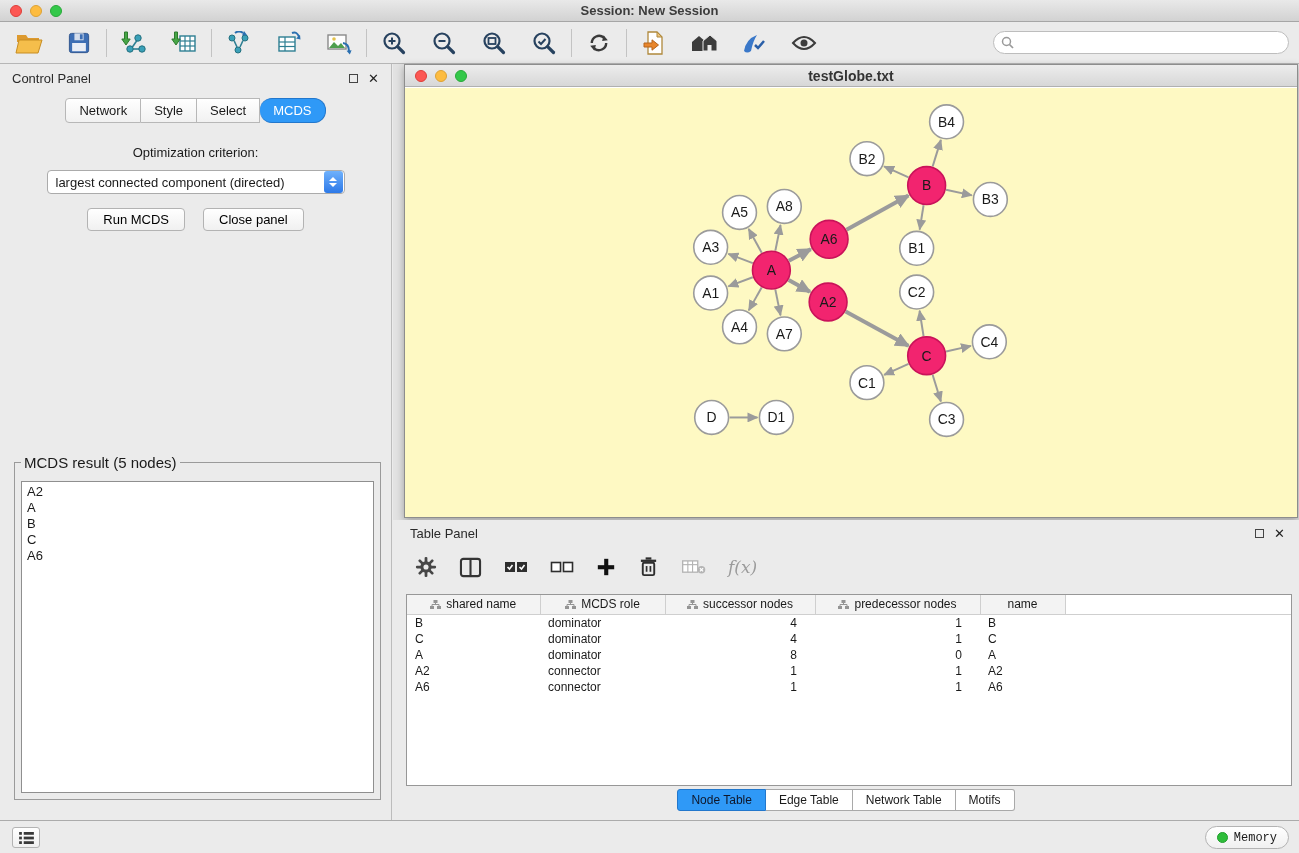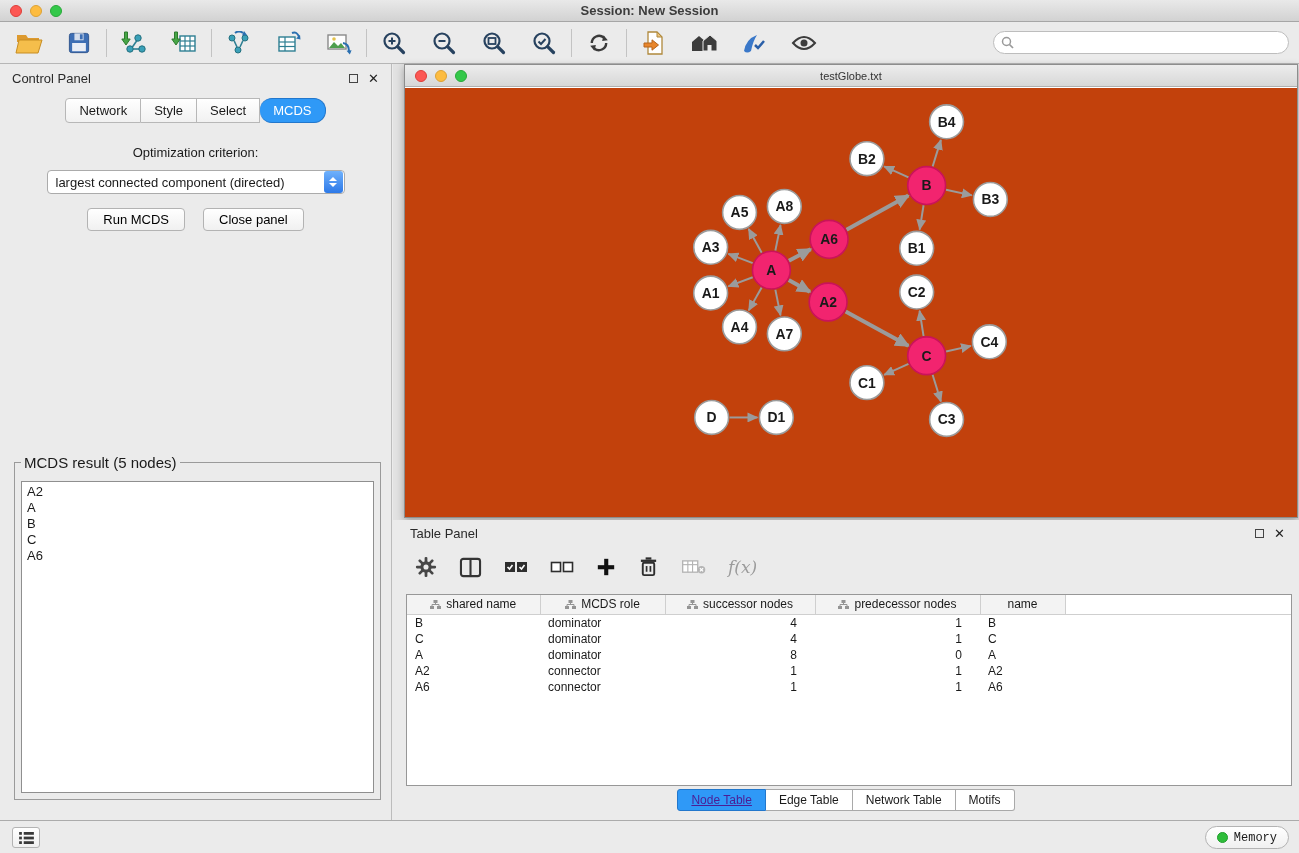--- a/index.html
+++ b/index.html
@@ -64,22 +64,22 @@
     background:#fff; border:1px solid #8f8f8f; padding:2px 5px; overflow:auto; }
   .result-item { font-size:13px; line-height:16px; }
 
   
   .right-pane { position:absolute; left:393px; right:0; top:0; bottom:0; background:#e2e2e2; }
 
   .network-window { position:absolute; left:11px; top:0; right:1px; height:454px;
     background:#fff; border:1px solid #8d8d8d; box-shadow:0 3px 8px rgba(0,0,0,.3); }
   .net-titlebar { height:22px; background:linear-gradient(#ededed,#d7d7d7);
     border-bottom:1px solid #b0b0b0; position:relative; display:flex; align-items:center; justify-content:center; }
-  .net-title { font-size:11px; color:#333; }
-  .net-canvas { position:absolute; top:23px; left:0; right:0; bottom:0; background:#c2410c; overflow:hidden;font-weight:bold; }
+  .net-title { font-size:14px; color:#333;font-weight:bold; }
+  .net-canvas { position:absolute; top:23px; left:0; right:0; bottom:0; background:#fef9c3; overflow:hidden; }
   #net-svg { width:100%; height:100%; display:block; }
   #net-svg .edge { stroke-width:2; }
   #net-svg .edge.bold { stroke-width:4; }
   #net-svg .node-label { font-family:"Liberation Sans","DejaVu Sans",sans-serif; font-size:14px; text-anchor:middle; }
 
   
   .table-panel { position:absolute; left:0; right:0; top:456px; bottom:0; background:#ebebeb; }
   .tp-header { height:26px; display:flex; align-items:center; padding:0 14px 0 17px; }
   .tp-title { font-size:13px; color:#2a2a2a; }
   .tp-toolbar { height:42px; display:flex; align-items:center; gap:22px; padding-left:22px; }
@@ -94,21 +94,21 @@
   table.data th:first-child { border-left:none; }
   table.data th.filler { background:#fff; border-right:none; }
   table.data td { padding:1px 8px; height:15px; white-space:nowrap; overflow:hidden; }
   table.data td.num { text-align:right; padding-right:18px; }
   .th-inner { display:flex; align-items:center; justify-content:center; gap:5px; }
   .tp-tabs { position:absolute; bottom:9px; left:0; right:0; display:flex; justify-content:center; }
   .tp-tab { padding:3px 13px; font-size:12px; background:#fff; border:1px solid #a9a9a9;
     border-left-width:0; cursor:pointer; }
   .tp-tab:first-child { border-left-width:1px; border-radius:3px 0 0 3px; }
   .tp-tab:last-child { border-radius:0 3px 3px 0; }
-  .tp-tab.active { background:#2f99f7; color:#4c1d95; border-color:#2277cc;text-decoration:underline; }
+  .tp-tab.active { background:#2f99f7; color:#0f172a; border-color:#2277cc; }
 
   
   .statusbar { position:absolute; left:0; right:0; bottom:0; height:33px; background:#ebebeb;
     border-top:1px solid #ababab; }
   .sb-listbtn { position:absolute; left:12px; top:6px; width:28px; height:21px;
     background:linear-gradient(#fff,#f0f0f0); border:1px solid #b3b3b3; border-radius:3px;
     display:flex; align-items:center; justify-content:center; cursor:pointer; }
   .sb-memory { position:absolute; right:10px; top:5px; height:23px; padding:0 11px;
     background:linear-gradient(#fff,#f0f0f0); border:1px solid #b3b3b3; border-radius:12px;
     display:flex; align-items:center; gap:6px; font-size:12px; cursor:pointer;font-family:Liberation Mono, monospace; }

